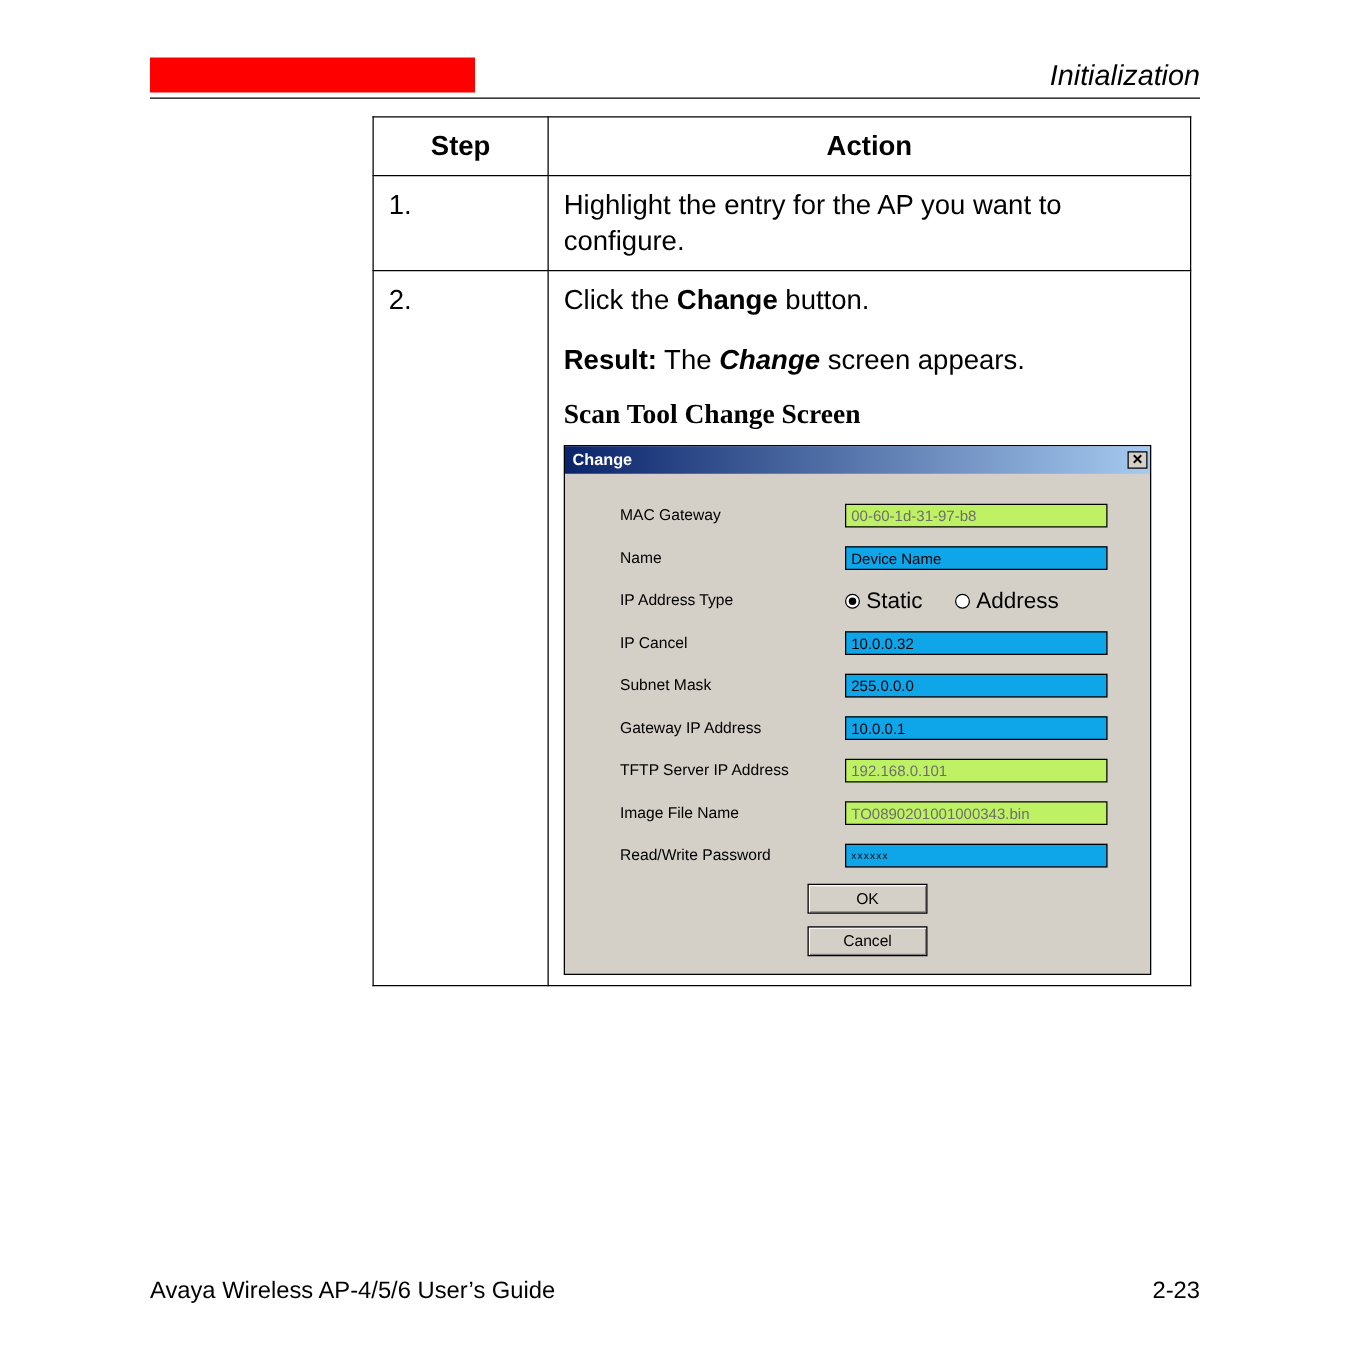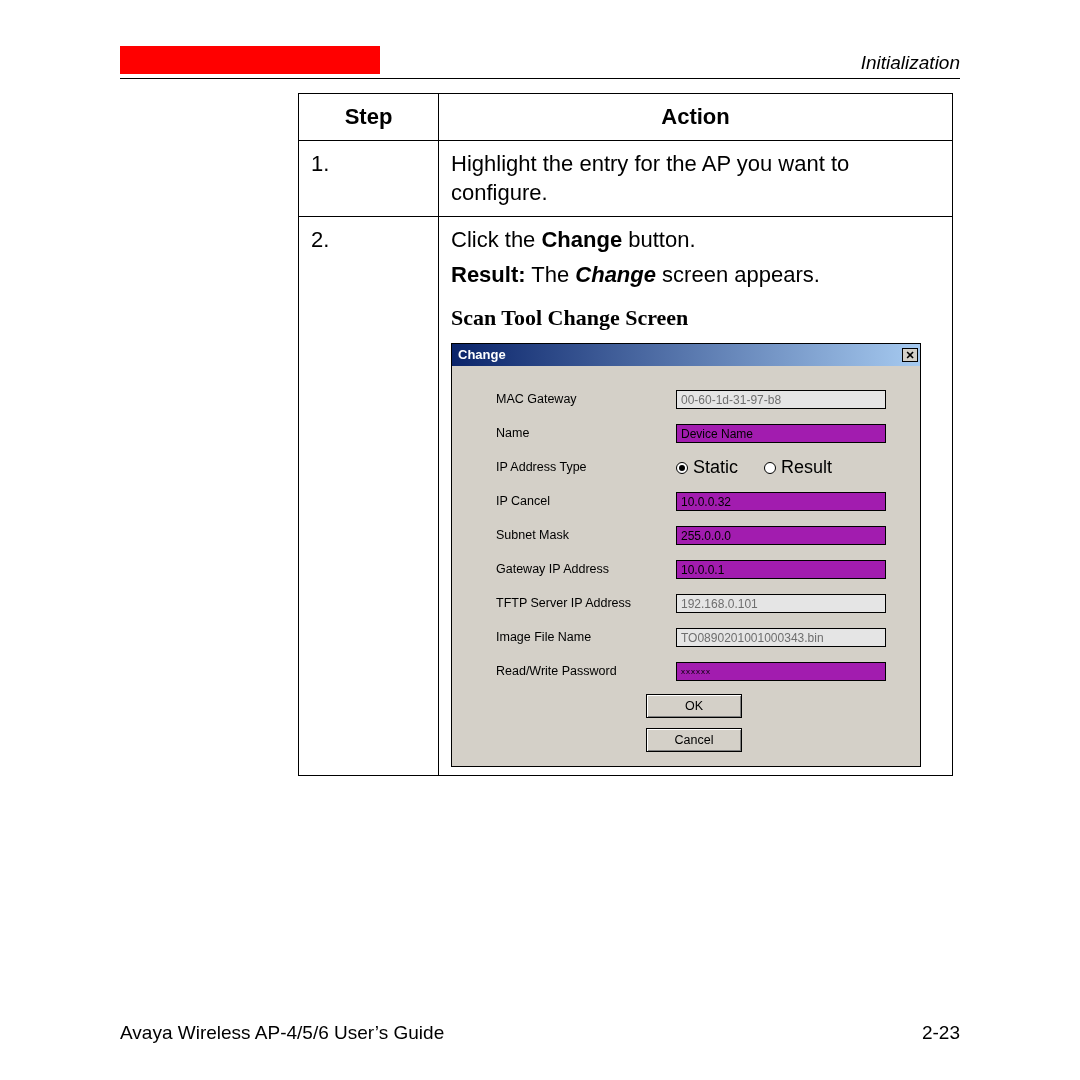--- a/index.html
+++ b/index.html
@@ -23,21 +23,21 @@
     justify-content: space-between;
     height: 34px;
   }
   .red-bar {
     width: 260px;
     height: 28px;
     background: #ff0000;
   }
   .section-title {
     font-style: italic;
-    font-size: 19px;
+    font-size: 23px;
     color: #000;
     text-align: right;
   }
   .rule {
     border: none;
     border-top: 1.5px solid #000;
     margin: 4px 0 0 0;
   }
   .table-wrap {
     margin: 14px 0 0 178px;
@@ -105,27 +105,27 @@
     display: flex;
     align-items: center;
     margin-bottom: 12px;
     height: 22px;
   }
   .form-label { width: 180px; font-size: 12.5px; }
   .form-ctrl { flex: 1; }
   .txt {
     width: 210px; height: 19px;
     border: 1px solid #000;
-    background: #a21caf;
+    background: #0ea5e9;
     font-family: Tahoma, Arial, sans-serif;
     font-size: 12px;
     padding: 1px 4px;
     line-height: 16px;
   }
-  .txt.disabled { background: #e5e5e5; color: #6e6e6e; }
+  .txt.disabled { background: #bef264; color: #6e6e6e; }
   .radio-row { display: flex; align-items: center; gap: 26px; font-size: 18px; }
   .radio {
     width: 12px; height: 12px;
     border: 1px solid #000;
     border-radius: 50%;
     background: #fff;
     display: inline-flex;
     align-items: center; justify-content: center;
     margin-right: 5px;
     vertical-align: middle;
@@ -190,21 +190,21 @@
       <tr>
         <td class="stepnum">1.</td>
         <td>Highlight the entry for the AP you want to configure.</td>
       </tr>
       <tr>
         <td class="stepnum">2.</td>
         <td>
           <div>
             <span>Click the </span><b>Change</b><span> button.</span>
           </div>
-          <div style="margin-top:5px">
+          <div style="margin-top:18px">
             <span class="result-label">Result:</span><span> The </span><span class="change-word">Change</span><span> screen appears.</span>
           </div>
           <div class="scan-caption">Scan Tool Change Screen</div>
 
           <div class="win">
             <div class="titlebar">
               <span>Change</span>
               <span class="close-btn">✕</span>
             </div>
             <div class="form-area">
@@ -220,21 +220,21 @@
                       <div class="txt">Device Name</div>
                     </div>
               </div>
               <div class="form-row">
                 <div class="form-label">IP Address Type</div>
                 <div class="form-ctrl">
                   <div class="radio-row">
                     <span><span class="radio">
                             <span class="dot"></span>
                           </span><span>Static</span></span>
-                    <span><span class="radio"></span><span>Result</span></span>
+                    <span><span class="radio"></span><span>Address</span></span>
                   </div>
                 </div>
               </div>
               <div class="form-row">
                 <div class="form-label">IP Cancel</div>
                 <div class="form-ctrl">
                       <div class="txt">10.0.0.32</div>
                     </div>
               </div>
               <div class="form-row">

